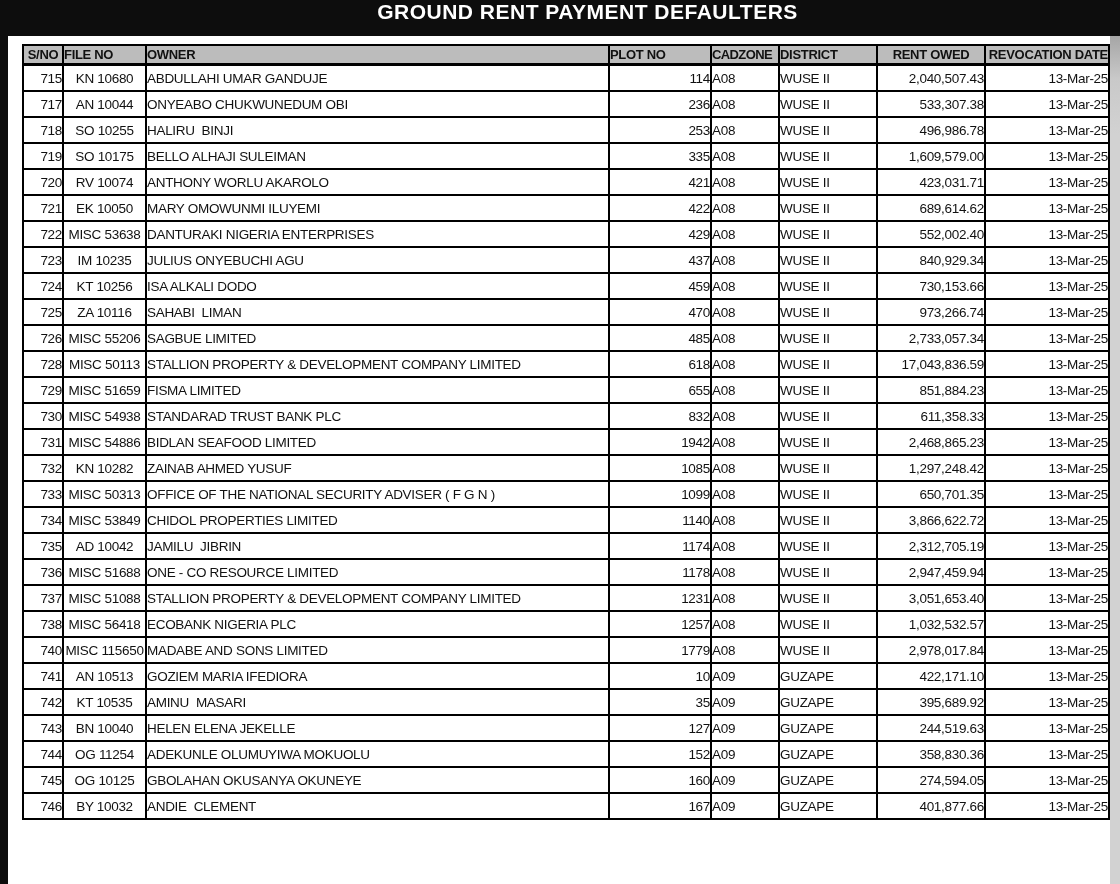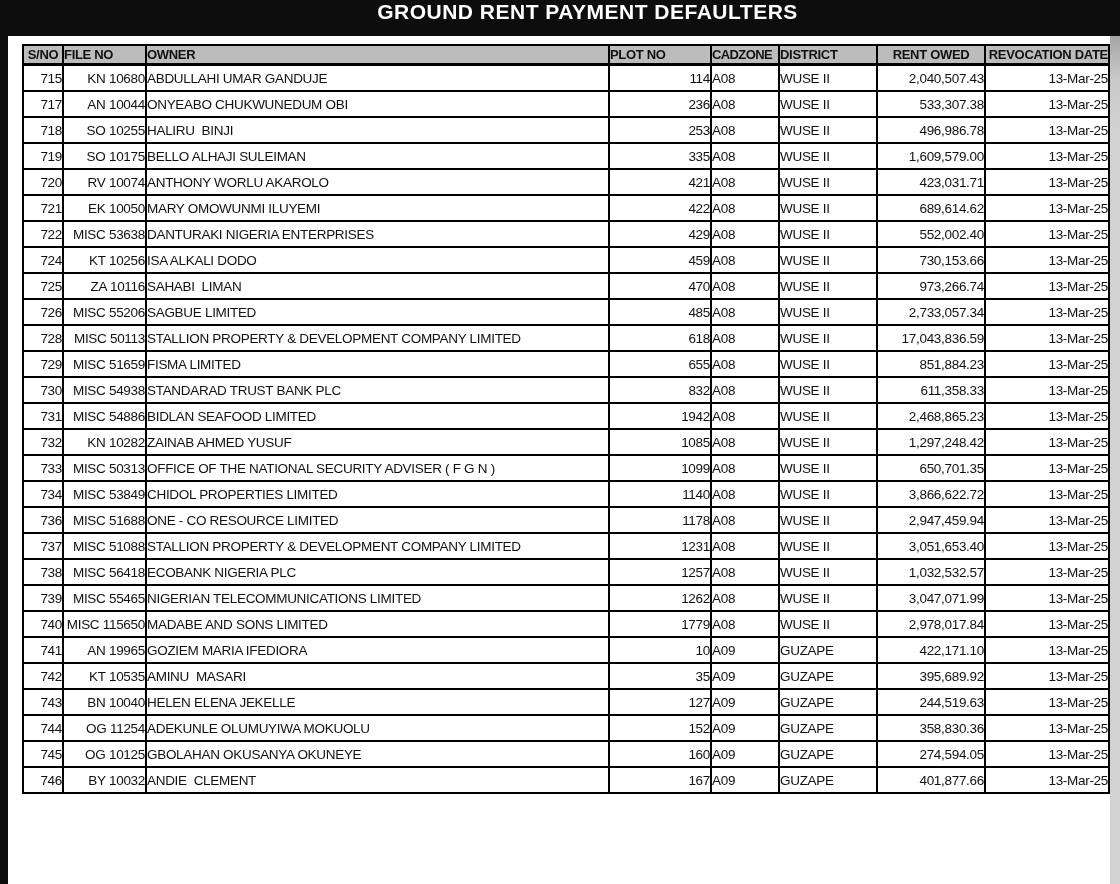--- a/index.html
+++ b/index.html
@@ -45,21 +45,21 @@
   table.defaulters td{
     background:#fff;
     border:2px solid var(--line);
     height:24px;
     font-size:13.5px;color:#111;
     padding:0;white-space:pre;overflow:hidden;
     vertical-align:middle;
   }
   
   td.c0{text-align:right;padding-right:6px;}
-  td.c1{text-align:right;padding-left:4px;}
+  td.c1{text-align:center;padding-left:4px;}
   td.c2{text-align:left;padding-left:5px;}
   td.c3{text-align:right;padding-left:5px;}
   td.c4{text-align:left;padding-left:5px;}
   td.c5{text-align:left;padding-left:5px;}
   td.c6{text-align:right;padding-right:7px;margin-left:13px;}
   td.c7{text-align:right;padding-right:5px;margin-left:31px;}
   
   th.c0{text-align:center;}
   th.c1{text-align:left;padding-left:6px;}
   th.c2{text-align:left;padding-left:6px;}
@@ -167,20 +167,30 @@
         <td class="c0">722</td>
         <td class="c1">MISC 53638</td>
         <td class="c2">DANTURAKI NIGERIA ENTERPRISES</td>
         <td class="c3">429</td>
         <td class="c4">A08</td>
         <td class="c5">WUSE II</td>
         <td class="c6">552,002.40</td>
         <td class="c7">13-Mar-25</td>
       </tr>
       <tr>
+        <td class="c0">723</td>
+        <td class="c1">IM 10235</td>
+        <td class="c2">JULIUS ONYEBUCHI AGU</td>
+        <td class="c3">437</td>
+        <td class="c4">A08</td>
+        <td class="c5">WUSE II</td>
+        <td class="c6">840,929.34</td>
+        <td class="c7">13-Mar-25</td>
+      </tr>
+      <tr>
         <td class="c0">724</td>
         <td class="c1">KT 10256</td>
         <td class="c2">ISA ALKALI DODO</td>
         <td class="c3">459</td>
         <td class="c4">A08</td>
         <td class="c5">WUSE II</td>
         <td class="c6">730,153.66</td>
         <td class="c7">13-Mar-25</td>
       </tr>
       <tr>
@@ -267,20 +277,30 @@
         <td class="c0">734</td>
         <td class="c1">MISC 53849</td>
         <td class="c2">CHIDOL PROPERTIES LIMITED</td>
         <td class="c3">1140</td>
         <td class="c4">A08</td>
         <td class="c5">WUSE II</td>
         <td class="c6">3,866,622.72</td>
         <td class="c7">13-Mar-25</td>
       </tr>
       <tr>
+        <td class="c0">735</td>
+        <td class="c1">AD 10042</td>
+        <td class="c2">JAMILU  JIBRIN</td>
+        <td class="c3">1174</td>
+        <td class="c4">A08</td>
+        <td class="c5">WUSE II</td>
+        <td class="c6">2,312,705.19</td>
+        <td class="c7">13-Mar-25</td>
+      </tr>
+      <tr>
         <td class="c0">736</td>
         <td class="c1">MISC 51688</td>
         <td class="c2">ONE - CO RESOURCE LIMITED</td>
         <td class="c3">1178</td>
         <td class="c4">A08</td>
         <td class="c5">WUSE II</td>
         <td class="c6">2,947,459.94</td>
         <td class="c7">13-Mar-25</td>
       </tr>
       <tr>
@@ -297,42 +317,32 @@
         <td class="c0">738</td>
         <td class="c1">MISC 56418</td>
         <td class="c2">ECOBANK NIGERIA PLC</td>
         <td class="c3">1257</td>
         <td class="c4">A08</td>
         <td class="c5">WUSE II</td>
         <td class="c6">1,032,532.57</td>
         <td class="c7">13-Mar-25</td>
       </tr>
       <tr>
-        <td class="c0">739</td>
-        <td class="c1">MISC 55465</td>
-        <td class="c2">NIGERIAN TELECOMMUNICATIONS LIMITED</td>
-        <td class="c3">1262</td>
-        <td class="c4">A08</td>
-        <td class="c5">WUSE II</td>
-        <td class="c6">3,047,071.99</td>
-        <td class="c7">13-Mar-25</td>
-      </tr>
-      <tr>
         <td class="c0">740</td>
         <td class="c1">MISC 115650</td>
         <td class="c2">MADABE AND SONS LIMITED</td>
         <td class="c3">1779</td>
         <td class="c4">A08</td>
         <td class="c5">WUSE II</td>
         <td class="c6">2,978,017.84</td>
         <td class="c7">13-Mar-25</td>
       </tr>
       <tr>
         <td class="c0">741</td>
-        <td class="c1">AN 19965</td>
+        <td class="c1">AN 10513</td>
         <td class="c2">GOZIEM MARIA IFEDIORA</td>
         <td class="c3">10</td>
         <td class="c4">A09</td>
         <td class="c5">GUZAPE</td>
         <td class="c6">422,171.10</td>
         <td class="c7">13-Mar-25</td>
       </tr>
       <tr>
         <td class="c0">742</td>
         <td class="c1">KT 10535</td>

